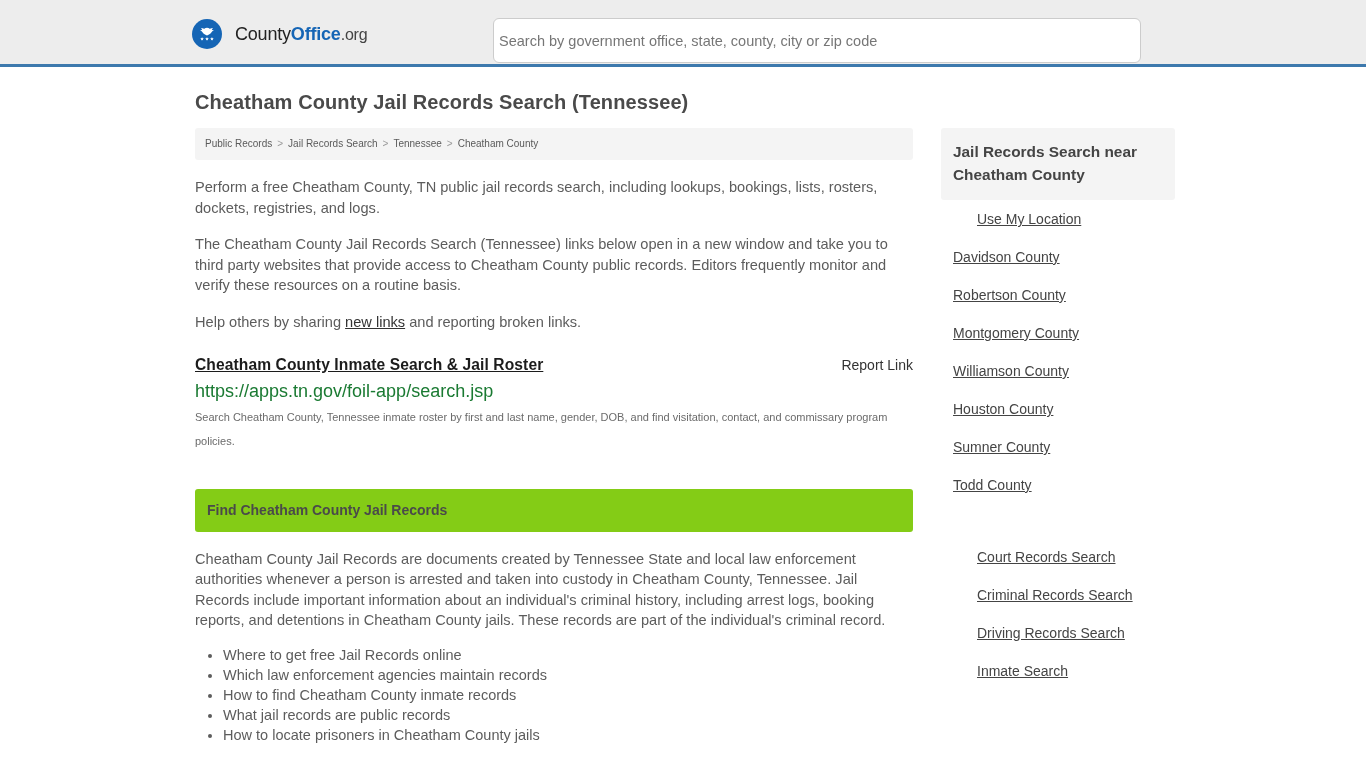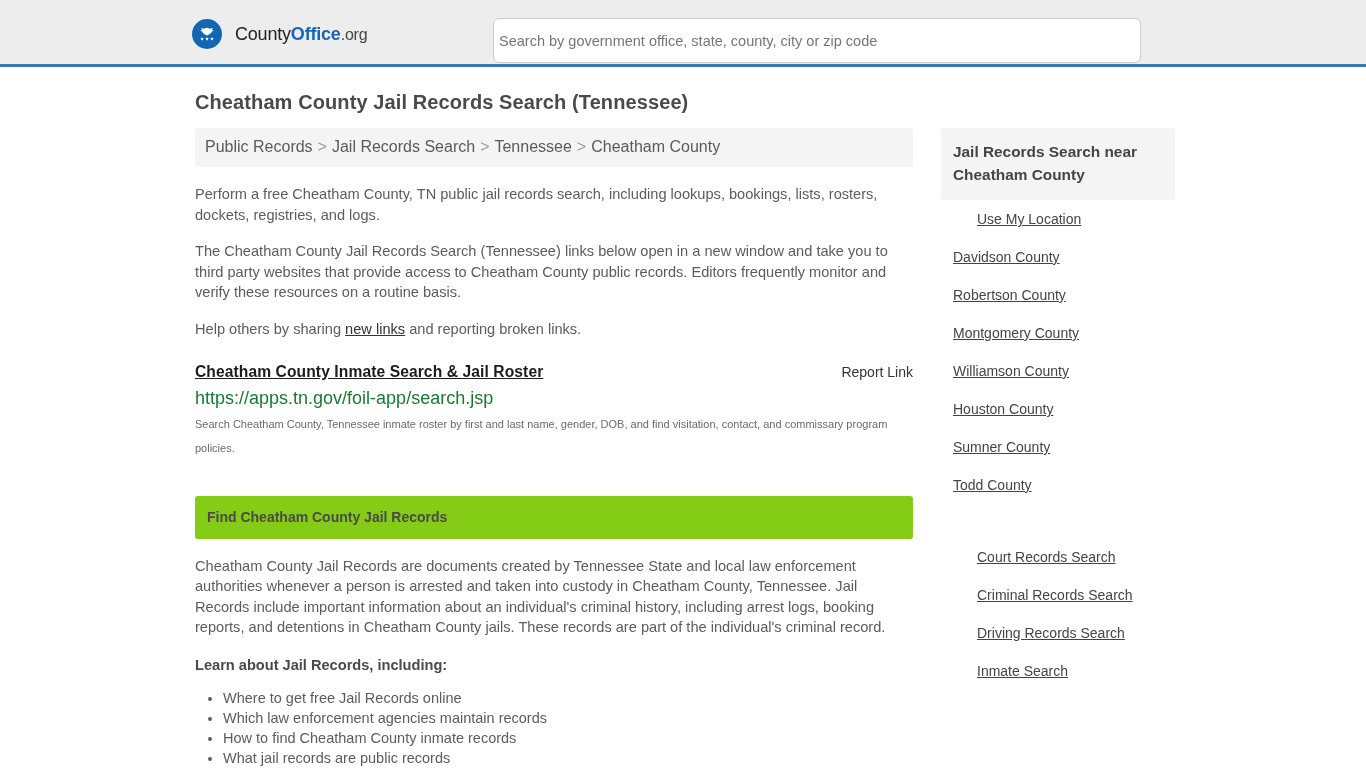--- a/index.html
+++ b/index.html
@@ -94,21 +94,21 @@
     align-items: flex-start;
   }
   .main-col { width: 718px; flex: 0 0 718px; }
   .side-col { width: 234px; flex: 0 0 234px; }
 
   
   .breadcrumb {
     background: #f4f4f4;
     border-radius: 3px;
     padding: 10px 10px 11px 10px;
-    font-size: 16px;
+    font-size: 10px;
     color: #5a5a5a;
     white-space: nowrap;
   }
   .breadcrumb a {
     color: #5a5a5a;
     text-decoration: none;
   }
   .breadcrumb .sep { color: #9a9a9a; padding: 0 5px; }
 
   
@@ -249,21 +249,20 @@
           <div class="result-head">
             <a class="result-title" href="#">Cheatham County Inmate Search &amp; Jail Roster</a>
             <a class="report-link" href="#">Report Link</a>
           </div>
           <div class="result-url">https://apps.tn.gov/foil-app/search.jsp</div>
           <div class="result-desc">Search Cheatham County, Tennessee inmate roster by first and last name, gender, DOB, and find visitation, contact, and commissary program policies.</div>
         </div>
 
         <div class="section-head">Find Cheatham County Jail Records</div>
         <p class="section-body">Cheatham County Jail Records are documents created by Tennessee State and local law enforcement authorities whenever a person is arrested and taken into custody in Cheatham County, Tennessee. Jail Records include important information about an individual's criminal history, including arrest logs, booking reports, and detentions in Cheatham County jails. These records are part of the individual's criminal record.</p>
-        <p class="learn-head">Learn about Jail Records, including:</p>
         <ul class="learn-list">
           <li>Where to get free Jail Records online</li>
           <li>Which law enforcement agencies maintain records</li>
           <li>How to find Cheatham County inmate records</li>
           <li>What jail records are public records</li>
           <li>How to locate prisoners in Cheatham County jails</li>
         </ul>
       </div>
 
       <div class="side-col">

